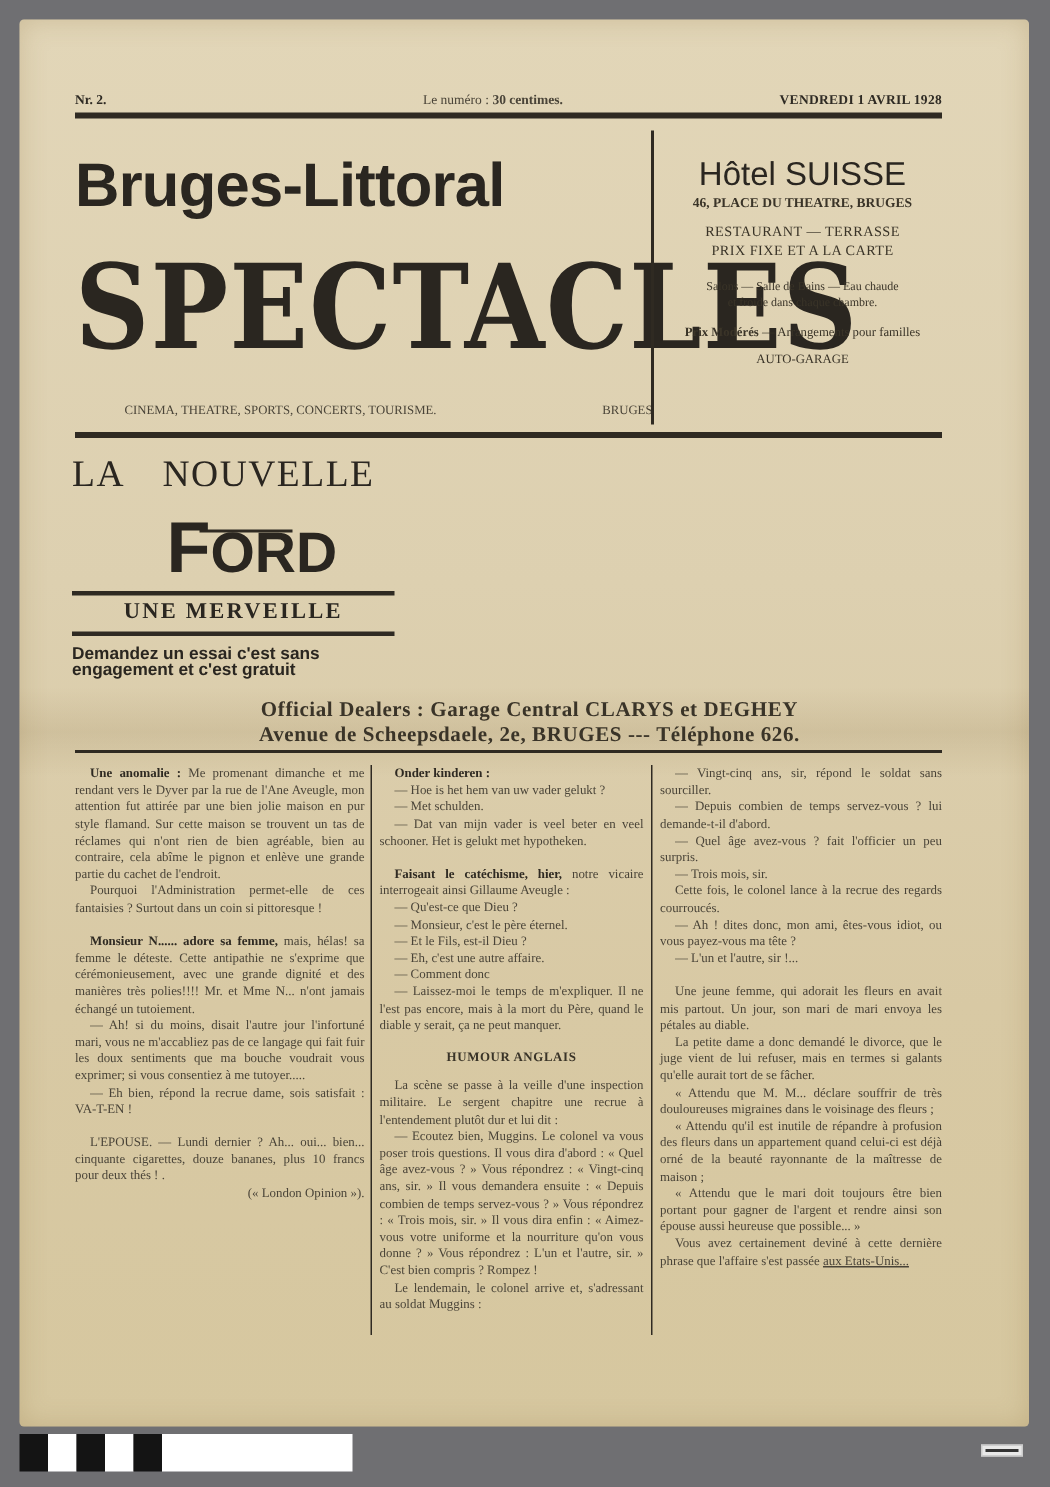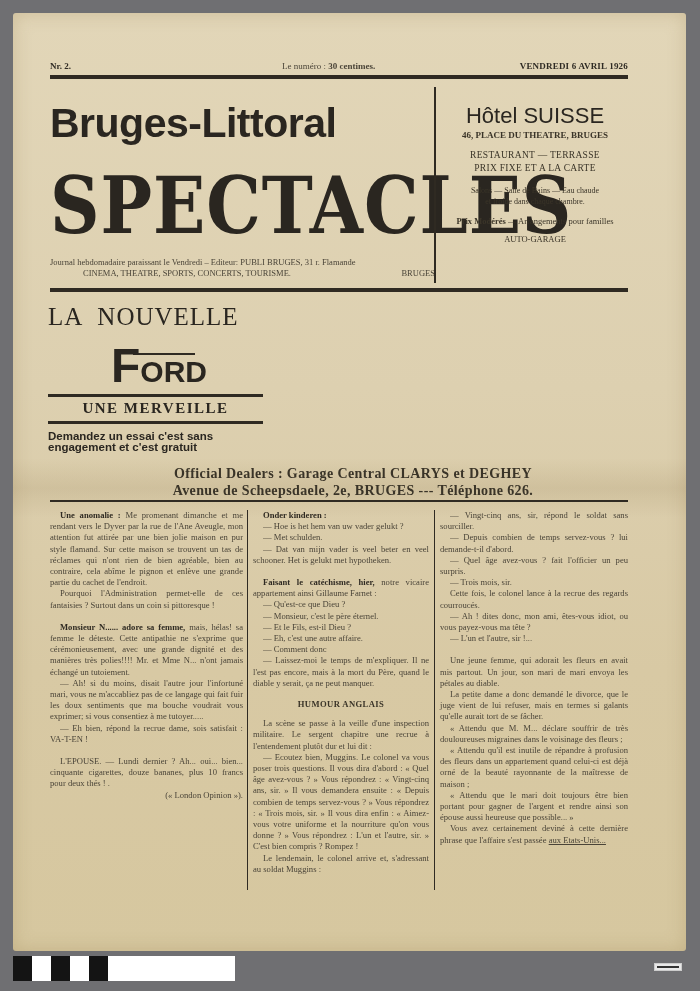--- a/index.html
+++ b/index.html
@@ -46,24 +46,24 @@
     .hotel { position: absolute; left: 424px; top: 90px; width: 196px; text-align: center; color: #3a3428; }
     .hotel .name { font-family: "Liberation Sans", sans-serif; font-size: 22px; line-height: 26px; color: #2a2620; }
     .hotel .addr { font-size: 9px; font-weight: bold; line-height: 12px; }
     .hotel .l { font-size: 9.5px; line-height: 13px; letter-spacing: 0.3px; }
     .hotel .s { font-size: 8px; line-height: 11px; }
     .hotel .p { font-size: 8.5px; line-height: 12px; }
     .hotel .p b { font-weight: bold; }
 
     
     .ford-la { position: absolute; left: 35px; top: 290px; font-size: 25px; letter-spacing: 1px; color: #2a2620; white-space: nowrap; }
-    .ford-la span { margin-left: 14px; }
+    .ford-la span { margin-left: 25px; }
     .ford-f { position: absolute; left: 98px; top: 328px; font-family: "Liberation Sans", sans-serif; font-weight: bold; font-size: 44px; line-height: 50px; color: #2a2620; }
     .ford-f .big { font-size: 48px; }
-    .ford-f .small { font-size: 30px; }
+    .ford-f .small { font-size: 38px; }
     .ford-overline { position: absolute; left: 120px; top: 340px; width: 62px; height: 2px; background: #2f2a22; }
     .ford-merv { position: absolute; left: 35px; top: 387px; width: 215px; text-align: center; font-size: 15px; font-weight: bold; letter-spacing: 1.5px; color: #2a2620; }
     .ford-ask { position: absolute; left: 35px; top: 418px; width: 215px; font-family: "Liberation Sans", sans-serif; font-weight: bold; font-size: 11.5px; line-height: 11px; color: #2a2620; }
     .dealers { position: absolute; left: 60px; top: 452px; width: 560px; text-align: center; font-weight: bold; font-size: 14px; line-height: 17px; color: #3a3428; letter-spacing: 0.4px; }
 
     
     .col { position: absolute; font-size: 8.6px; line-height: 11.2px; color: #4a4438; text-align: justify; }
     .col p { margin: 0; }
     .col .ind { text-indent: 10px; }
     .col .gap { height: 11px; }
@@ -88,27 +88,26 @@
 
 <div class="page">
   <div class="crease"></div>
 
   <div class="topline">
     <span class="issue ink">Nr. 2.</span>
     <span class="price faded">
       <span>Le numéro :</span>
       <b>30 centimes.</b>
     </span>
-    <span class="date ink">VENDREDI 6 AVRIL 1926</span>
+    <span class="date ink">VENDREDI 1 AVRIL 1928</span>
   </div>
   <div class="rule-thick" style="left:37px;top:62px;width:578px;height:4px;"></div>
 
   <div class="title1">Bruges-Littoral</div>
   <div class="title2">SPECTACLES</div>
-  <div class="subline1">Journal hebdomadaire paraissant le Vendredi – Editeur: PUBLI BRUGES, 31 r. Flamande</div>
   <div class="subline2">
     <span>CINEMA, THEATRE, SPORTS, CONCERTS, TOURISME.</span>
     <span class="city">BRUGES</span>
   </div>
   <div class="vrule" style="left:421px;top:74px;width:2px;height:196px;"></div>
 
   <div class="hotel">
     <div class="name">Hôtel SUISSE</div>
     <div class="addr">46, PLACE DU THEATRE, BRUGES</div>
     <div style="height:8px"></div>
@@ -160,21 +159,21 @@
     <p class="right">(« London Opinion »).</p>
   </div>
   <div class="vrule" style="left:234px;top:497px;width:1px;height:380px;"></div>
 
   <div class="col" style="left:240px;top:497px;width:176px;">
     <p class="ind"><b>Onder kinderen :</b></p>
     <p class="ind">— Hoe is het hem van uw vader gelukt ?</p>
     <p class="ind">— Met schulden.</p>
     <p class="ind">— Dat van mijn vader is veel beter en veel schooner. Het is gelukt met hypotheken.</p>
     <div class="gap"></div>
-    <p class="ind"><b>Faisant le catéchisme, hier,</b><span> notre vicaire appartement ainsi Gillaume Farnet :</span></p>
+    <p class="ind"><b>Faisant le catéchisme, hier,</b><span> notre vicaire interrogeait ainsi Gillaume Aveugle :</span></p>
     <p class="ind">— Qu'est-ce que Dieu ?</p>
     <p class="ind">— Monsieur, c'est le père éternel.</p>
     <p class="ind">— Et le Fils, est-il Dieu ?</p>
     <p class="ind">— Eh, c'est une autre affaire.</p>
     <p class="ind">— Comment donc</p>
     <p class="ind">— Laissez-moi le temps de m'expliquer. Il ne l'est pas encore, mais à la mort du Père, quand le diable y serait, ça ne peut manquer.</p>
     <p class="center">HUMOUR ANGLAIS</p>
     <p class="ind">La scène se passe à la veille d'une inspection militaire. Le sergent chapitre une recrue à l'entendement plutôt dur et lui dit :</p>
     <p class="ind">— Ecoutez bien, Muggins. Le colonel va vous poser trois questions. Il vous dira d'abord : « Quel âge avez-vous ? » Vous répondrez : « Vingt-cinq ans, sir. » Il vous demandera ensuite : « Depuis combien de temps servez-vous ? » Vous répondrez : « Trois mois, sir. » Il vous dira enfin : « Aimez-vous votre uniforme et la nourriture qu'on vous donne ? » Vous répondrez : L'un et l'autre, sir. » C'est bien compris ? Rompez !</p>
     <p class="ind">Le lendemain, le colonel arrive et, s'adressant au soldat Muggins :</p>

